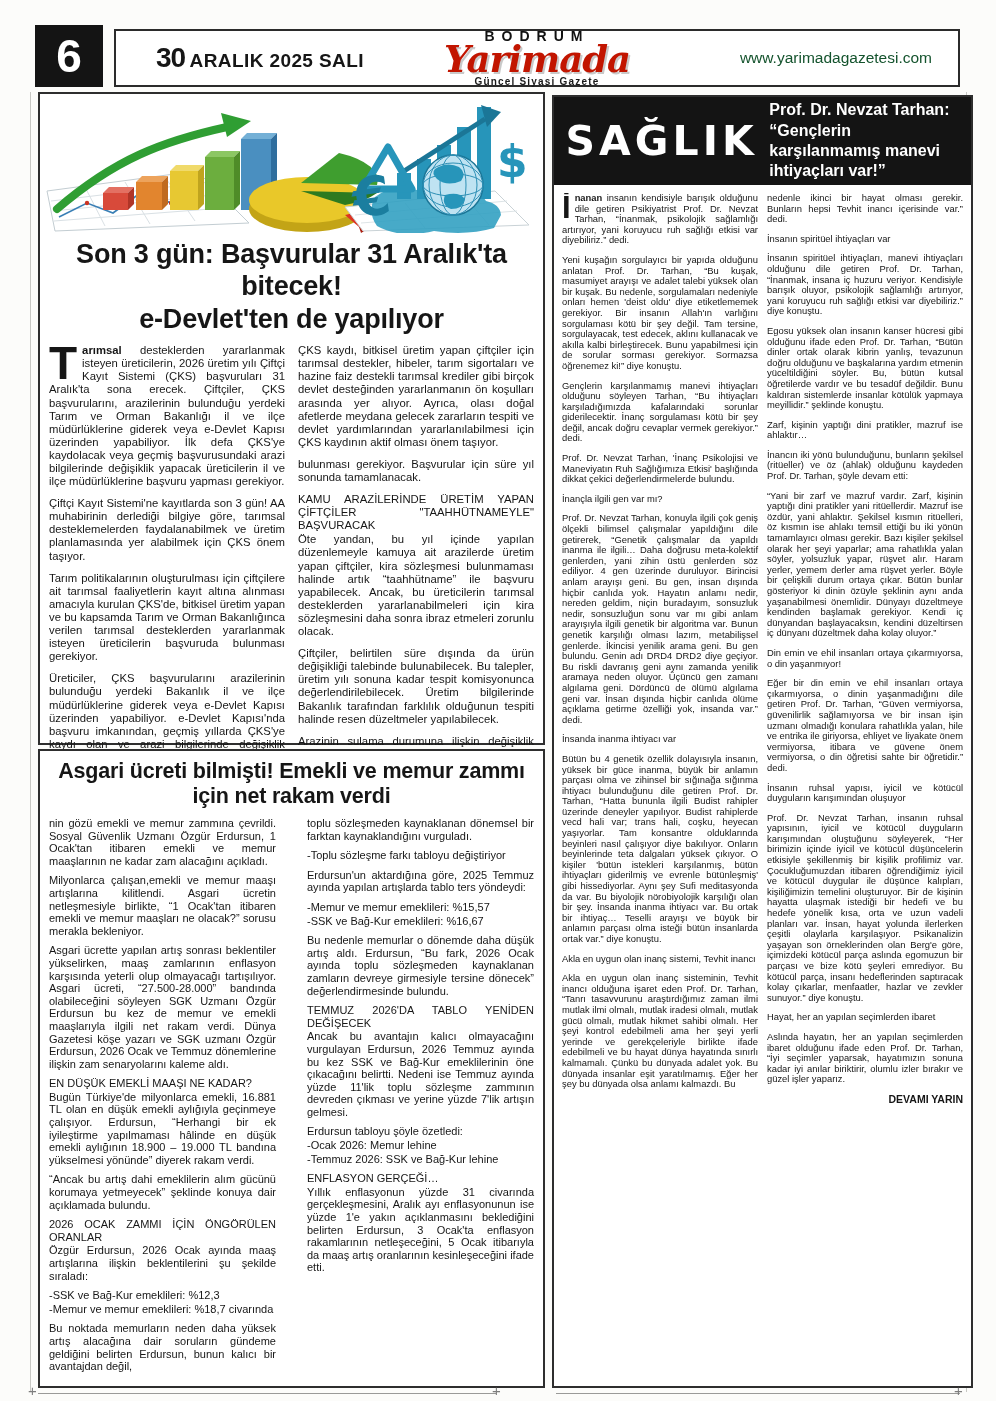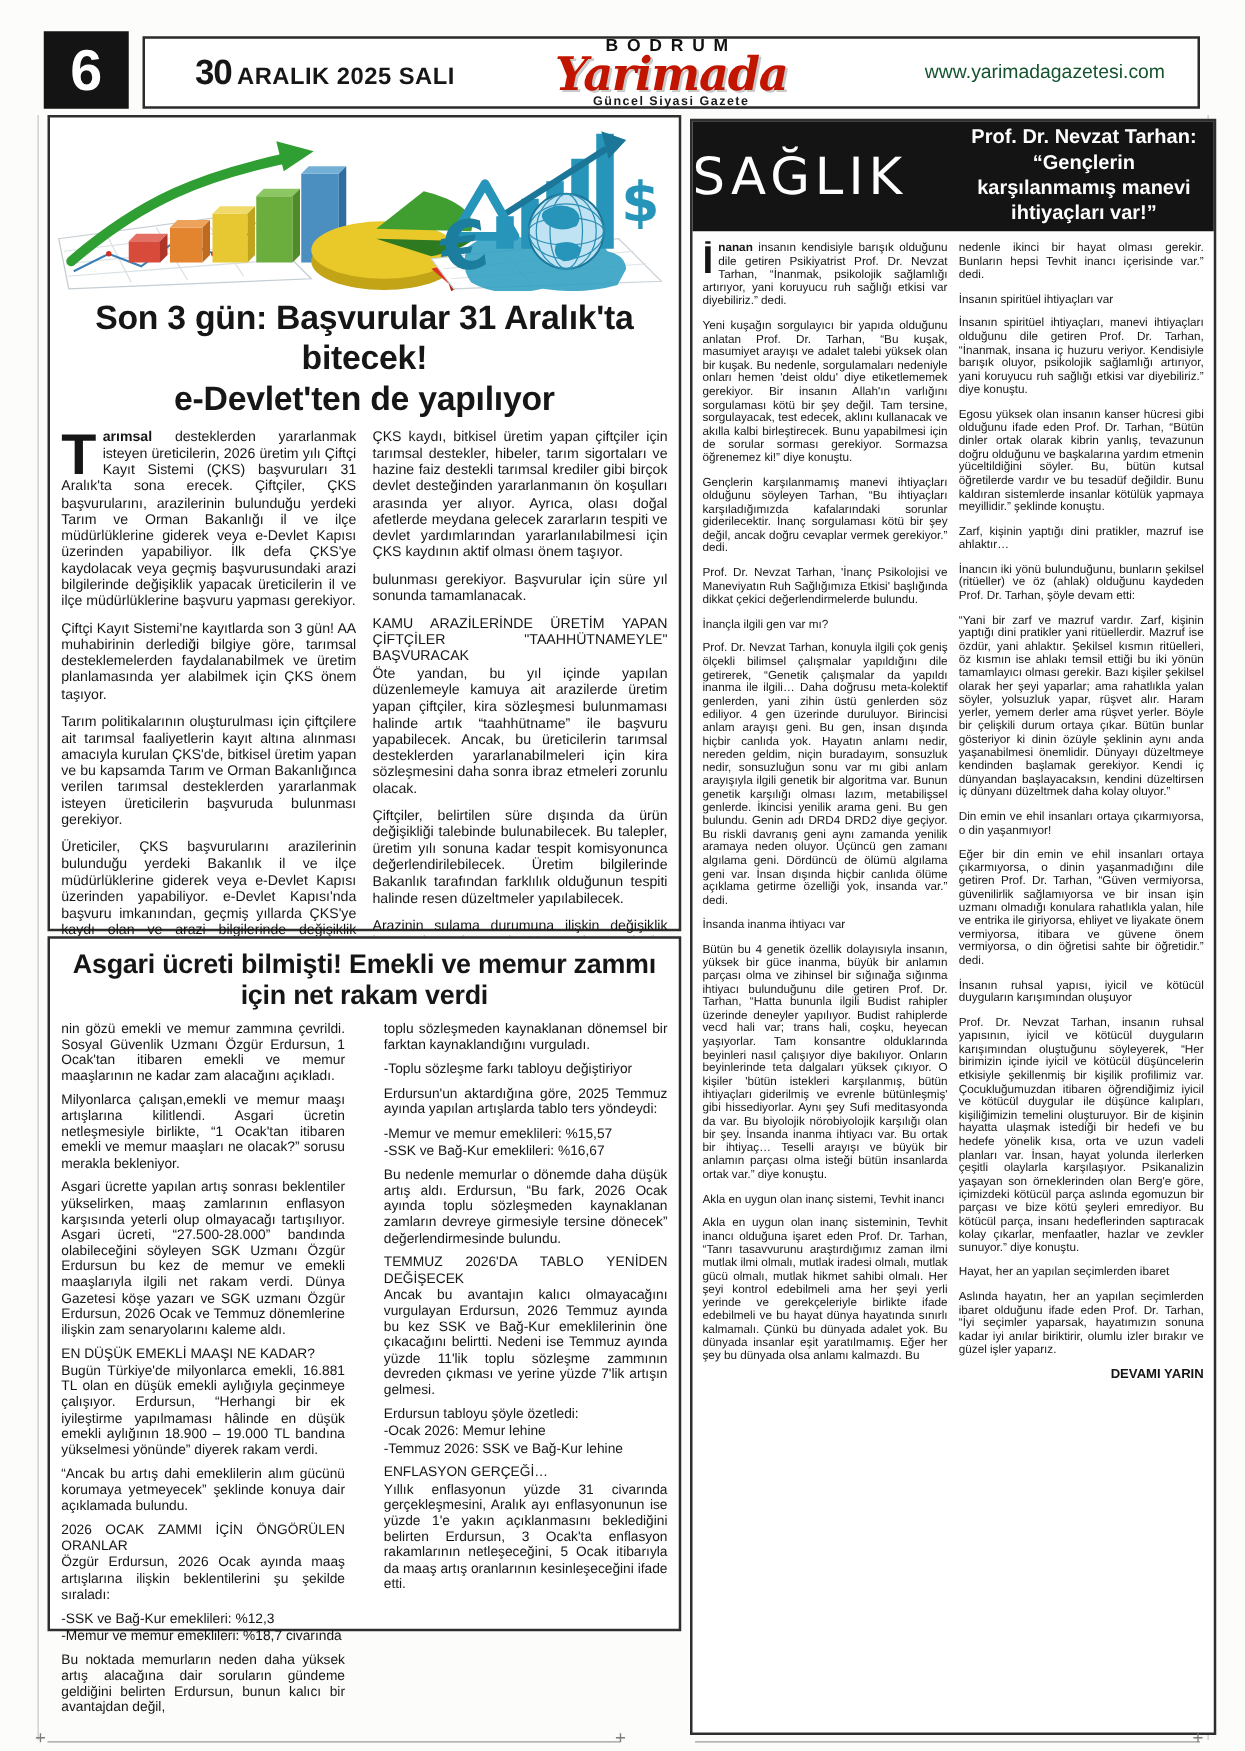--- a/index.html
+++ b/index.html
@@ -34,31 +34,31 @@
 
   
   .article1{left:38px;top:92px;width:507px;height:653px}
   .art-image{margin:5px 5px 3px;height:134px;overflow:hidden;background:#fff}
   .a1-title{text-align:center;font-size:27px;font-weight:bold;line-height:1.2;margin:5px 8px 9px;letter-spacing:-.2px}
   .a1cols{font-size:11.3px;line-height:13.1px;gap:13px;padding:0 9px;height:447px;overflow:hidden}
   .dropcap-a1{float:left;font-weight:bold;font-size:46px;line-height:37px;padding:1px 5px 0 0}
   .dropcap-sg{float:left;font-weight:bold;font-size:31px;line-height:27px;padding:1px 4px 0 0}
 
   
-  .article2{left:38px;top:749px;width:507px;height:556px}
+  .article2{left:38px;top:749px;width:507px;height:639px}
   .a2-title{text-align:center;font-size:21.5px;font-weight:bold;margin:8px 6px 8px;letter-spacing:-.2px}
   .a2cols{font-size:11px;line-height:12.6px;gap:31px;padding:0 9px;height:580px;overflow:hidden}
   .a2cols p.para{margin-bottom:7px}
   .a2cols p.para.line{margin-bottom:1px}
 
   
   .saglik{left:552px;top:95px;width:421px;height:1293px}
   .saglik-header{height:88px;background:#141414;color:#fff;display:flex;align-items:center}
-  .saglik-label{flex:1.1;font-family:"DejaVu Sans",sans-serif;font-weight:normal;font-size:41px;letter-spacing:4px}
-  .saglik-headline{flex:1;font-weight:bold;font-size:16px;line-height:1.28;text-align:center;padding-right:6px}
+  .saglik-label{flex:1.1;text-align:center;font-family:"DejaVu Sans",sans-serif;font-weight:bold;font-size:41px;letter-spacing:4px}
+  .saglik-headline{flex:1;font-weight:bold;font-size:16px;line-height:1.28;padding-right:6px}
   .sgcols{font-size:9.4px;line-height:10.6px;gap:9px;padding:0 8px;margin-top:8px;height:1180px;overflow:hidden}
   .sgcols p.para{margin-bottom:9px}
   .devam{font-weight:bold;text-align:right;font-size:10.5px}
 
   
   .cmark{position:absolute;color:#7d7d7d;font-size:15px;line-height:10px}
   .bline{position:absolute;height:1px;background:#9a9a98}
 </style>
 </head>
 <body>

